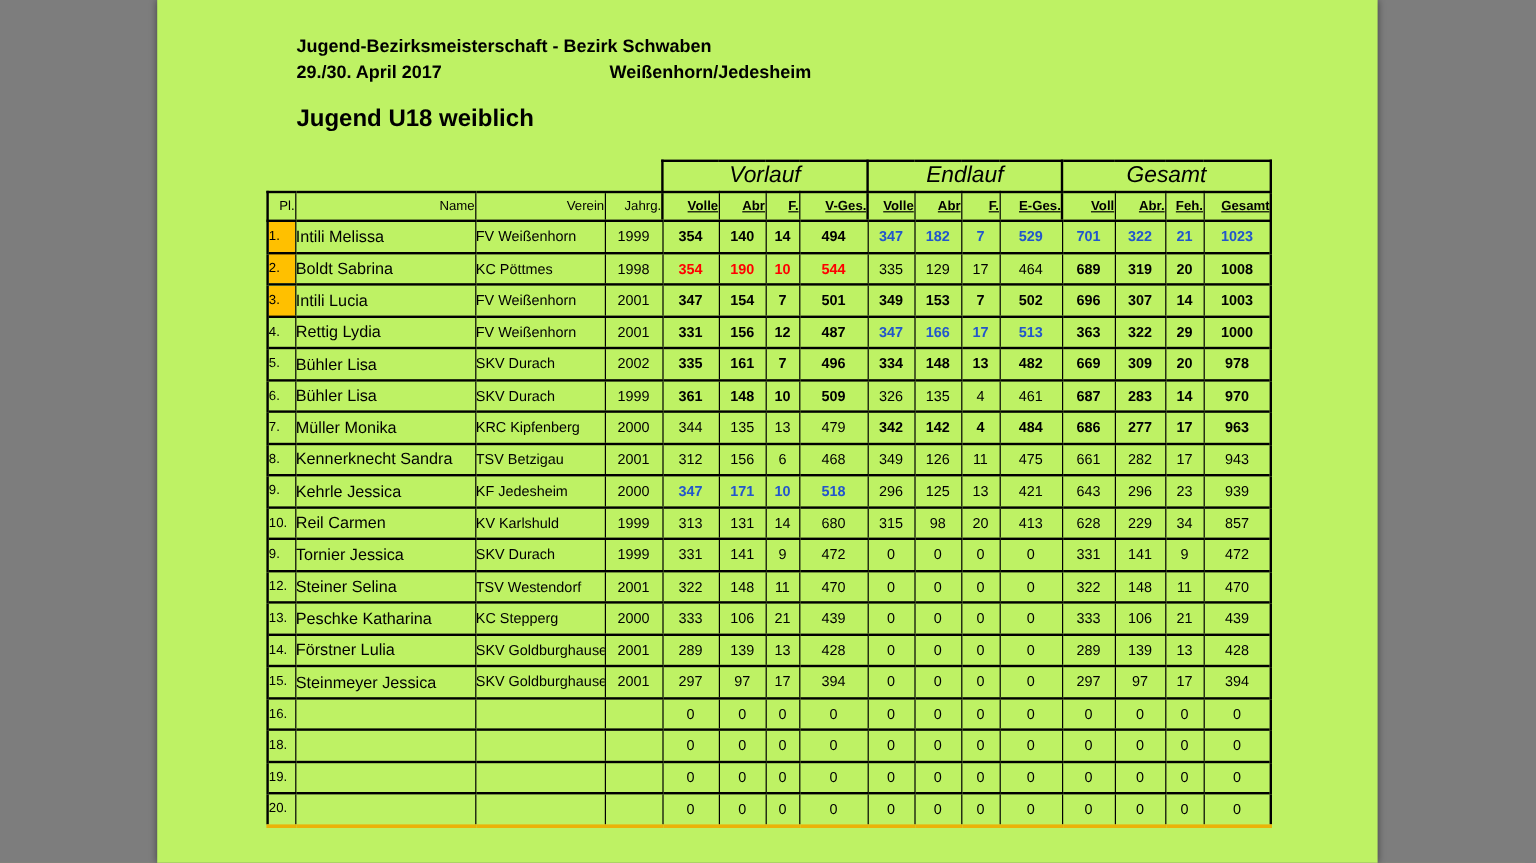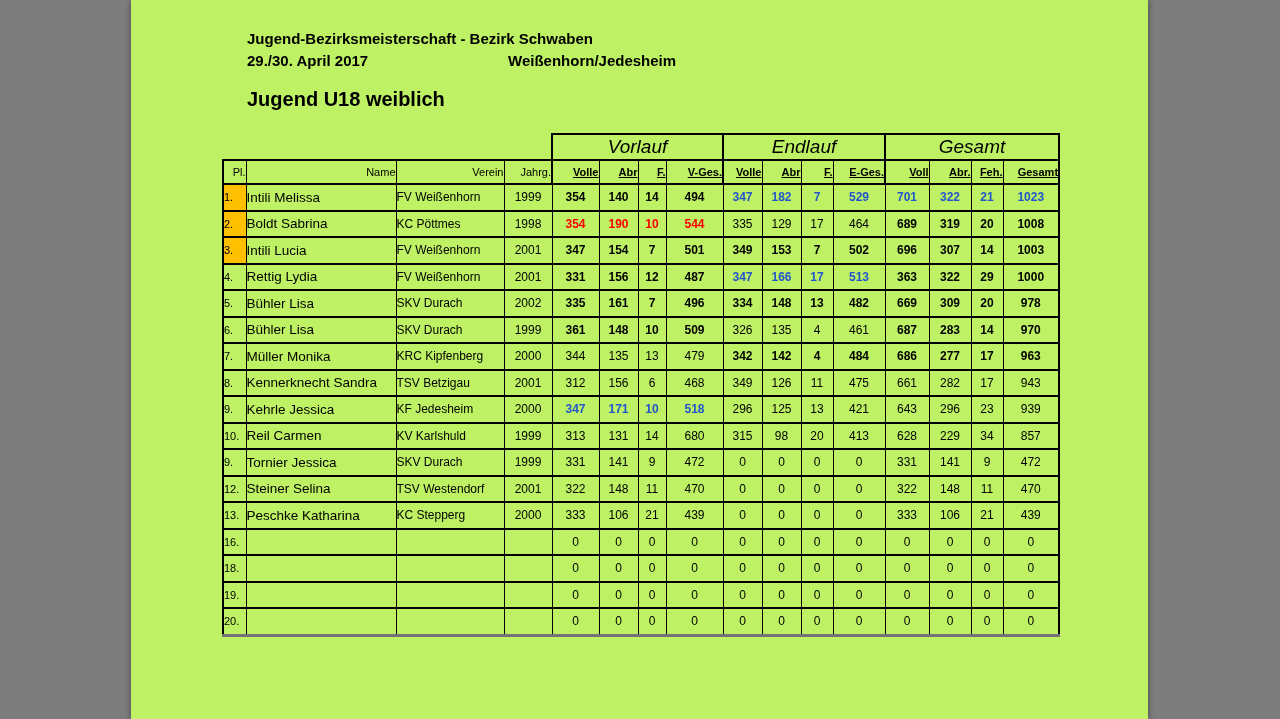--- a/index.html
+++ b/index.html
@@ -49,21 +49,21 @@
   th.col:last-child { border-right: 2px solid #000; }
 
   
   tbody.data td {
     border: 1px solid #000;
     border-top: 2px solid #000;
     height: 24.5px;
   }
   tbody.data td:first-child { border-left: 2px solid #000; }
   tbody.data td:last-child { border-right: 2px solid #000; }
-  tbody.data tr:last-child td { border-bottom: 3px solid #737373; margin-top: 40px; }
+  tbody.data tr:last-child td { border-bottom: 3px solid #eab308; margin-top: 40px; }
 
   td.c-pl { font-size: 11px; padding-left: 1px; }
   td.c-pl.hl { background: #FFC000; }
   td.c-name { font-size: 13.5px; padding-left: 4px; }
   td.c-verein { font-size: 12px; padding-left: 3px; }
   td.c-jahrg { font-size: 12px; text-align: center; }
   td.c-num { font-size: 12px; text-align: center; }
   .s-bold { font-weight: bold; }
   .s-blue { font-weight: bold; color: #2255CC !important; }
   .s-red  { font-weight: bold; color: #FF0000 !important; }
@@ -356,20 +356,56 @@
           <td class="c-num grp">0</td>
           <td class="c-num">0</td>
           <td class="c-num">0</td>
           <td class="c-num">0</td>
           <td class="c-num grp">333</td>
           <td class="c-num">106</td>
           <td class="c-num">21</td>
           <td class="c-num">439</td>
         </tr>
         <tr>
+          <td class="c-pl">14.</td>
+          <td class="c-name">Förstner Lulia</td>
+          <td class="c-verein">SKV Goldburghausen</td>
+          <td class="c-jahrg">2001</td>
+          <td class="c-num grp">289</td>
+          <td class="c-num">139</td>
+          <td class="c-num">13</td>
+          <td class="c-num">428</td>
+          <td class="c-num grp">0</td>
+          <td class="c-num">0</td>
+          <td class="c-num">0</td>
+          <td class="c-num">0</td>
+          <td class="c-num grp">289</td>
+          <td class="c-num">139</td>
+          <td class="c-num">13</td>
+          <td class="c-num">428</td>
+        </tr>
+        <tr>
+          <td class="c-pl">15.</td>
+          <td class="c-name">Steinmeyer Jessica</td>
+          <td class="c-verein">SKV Goldburghausen</td>
+          <td class="c-jahrg">2001</td>
+          <td class="c-num grp">297</td>
+          <td class="c-num">97</td>
+          <td class="c-num">17</td>
+          <td class="c-num">394</td>
+          <td class="c-num grp">0</td>
+          <td class="c-num">0</td>
+          <td class="c-num">0</td>
+          <td class="c-num">0</td>
+          <td class="c-num grp">297</td>
+          <td class="c-num">97</td>
+          <td class="c-num">17</td>
+          <td class="c-num">394</td>
+        </tr>
+        <tr>
           <td class="c-pl">16.</td>
           <td class="c-name"></td>
           <td class="c-verein"></td>
           <td class="c-jahrg"></td>
           <td class="c-num grp">0</td>
           <td class="c-num">0</td>
           <td class="c-num">0</td>
           <td class="c-num">0</td>
           <td class="c-num grp">0</td>
           <td class="c-num">0</td>

